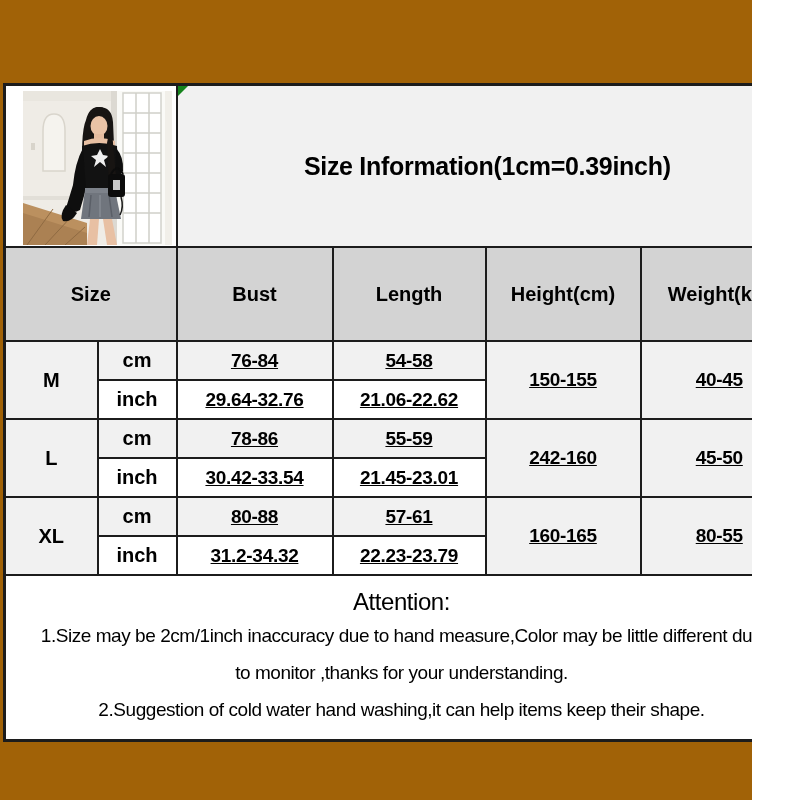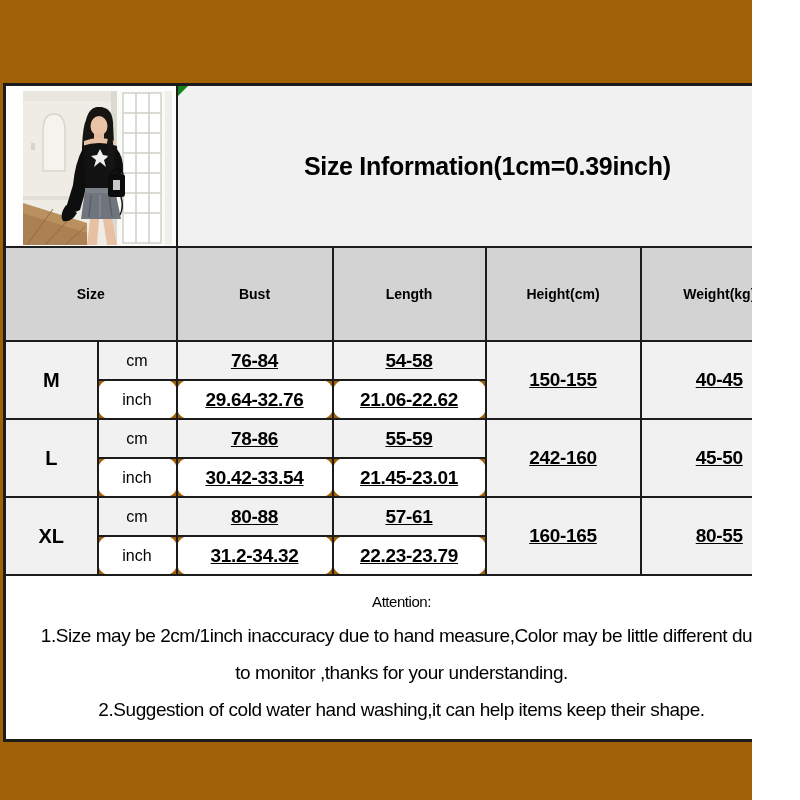--- a/index.html
+++ b/index.html
@@ -24,33 +24,33 @@
   .title-cell{
     background:#f1f1f1;position:relative;
     font-size:25px;font-weight:bold;letter-spacing:-0.3px;
   }
   .corner-mark{
     position:absolute;left:0;top:0;width:0;height:0;
     border-top:10px solid #15831c;border-right:10px solid transparent;
   }
   .head-row th{
     background:#d3d3d3;height:92px;
-    font-size:14px;font-weight:bold;
+    font-size:20px;font-weight:bold;
   }
   .size-cell{background:#d3d3d3;font-size:20px;font-weight:bold;}
-  .unit-cell{font-size:16px;font-weight:normal;}
+  .unit-cell{font-size:20px;font-weight:bold;}
   .row-cm td{background:#f1f1f1;height:37px;}
-  .row-inch td{background:#ffffff;height:37px;border-radius:12px;}
+  .row-inch td{background:#ffffff;height:37px;}
   .val{font-size:19px;font-weight:bold;letter-spacing:-0.3px;text-decoration:underline;}
   td.merged{background:#f1f1f1;}
   .attention-cell{
     background:#fff;text-align:left;vertical-align:top;
     height:163px;padding:2px 6px 0 6px;
   }
-  .attention-title{font-size:15px;line-height:30px;letter-spacing:-0.45px;}
+  .attention-title{font-size:24px;line-height:30px;letter-spacing:-0.45px;}
   .attention-body{
     font-size:19px;line-height:37px;letter-spacing:-0.45px;
     white-space:pre-line;
   }
 </style>
 </head>
 <body>
 
 <div class="page">
   <table class="size-table">

